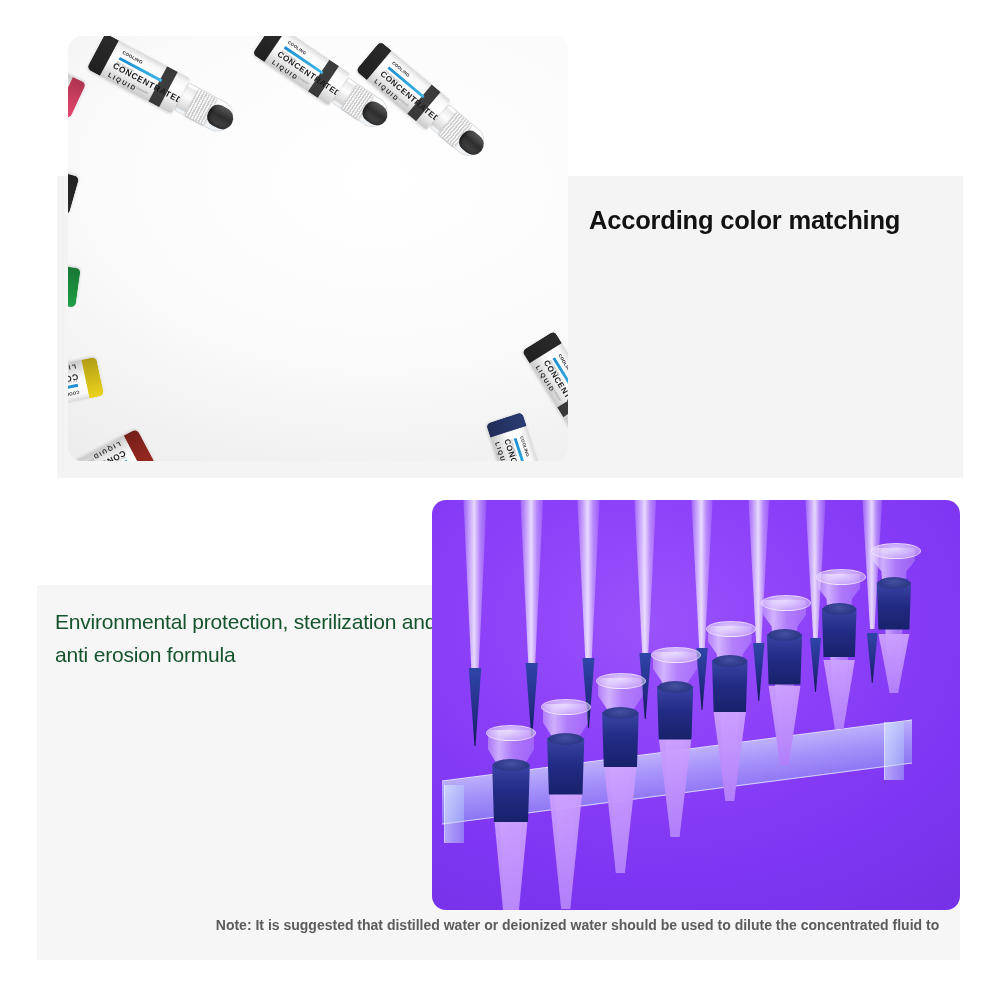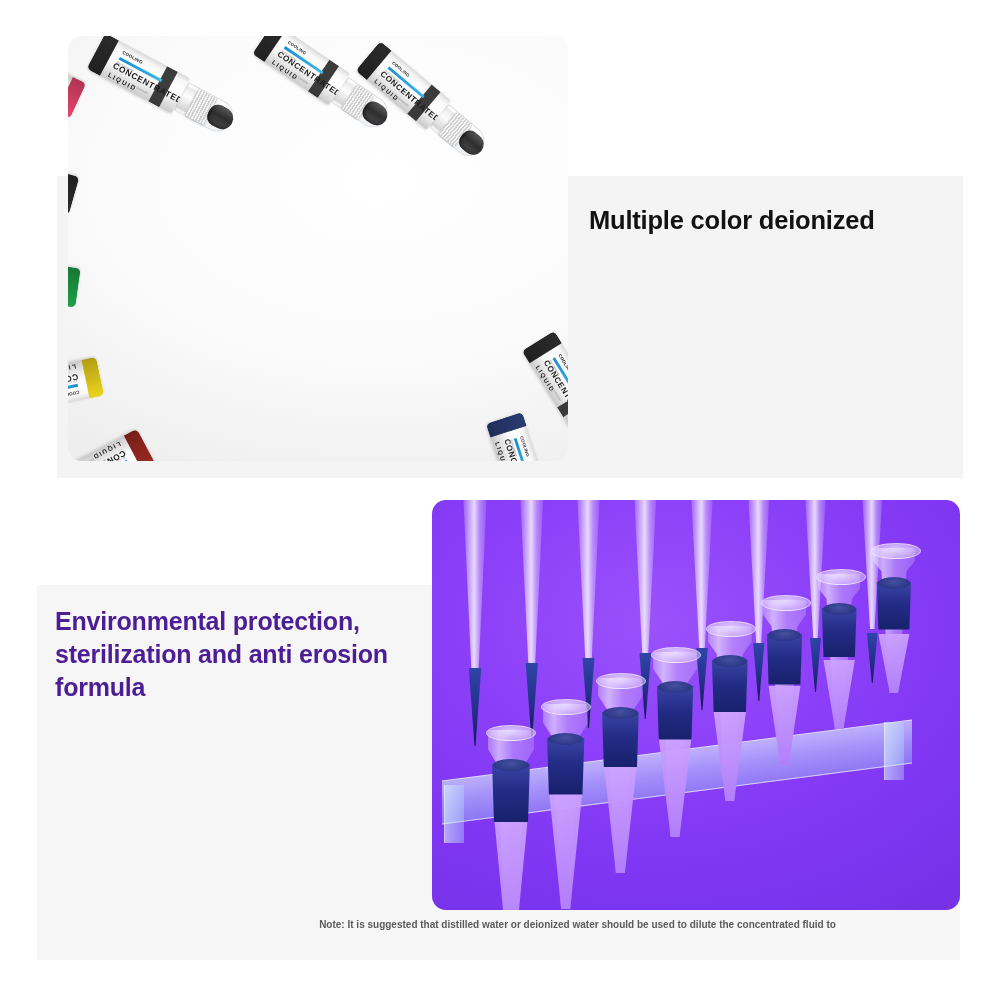--- a/index.html
+++ b/index.html
@@ -91,21 +91,21 @@
     font-size: 25.5px; font-weight: 700; color: #121212; letter-spacing: -.2px;
     line-height: 1.15;
   }
   .para1 {
     margin-top: 18px; font-size: 16.5px; line-height: 30.5px; color: #6e6e6e;
   }
 
   
   .s2-text { position: absolute; left: 55px; top: 605px; width: 385px; }
   .head2 {
-    font-size: 25px; font-weight: 700; color: #4c1d95; line-height: 33px;
+    font-size: 21px; font-weight: 400; color: #14532d; line-height: 33px;
     letter-spacing: -.2px;
   }
   .para2 { margin-top: 17px; font-size: 16.5px; line-height: 30px; color: #6e6e6e; }
 
   
   .photo-tubes {
     position: absolute; left: 432px; top: 500px; width: 528px; height: 410px;
     border-radius: 14px; overflow: hidden;
     background: radial-gradient(ellipse 100% 95% at 42% 30%,
         #9a52fb 0%, #8b3ff8 36%, #7e36f2 66%, #7330e2 100%);
@@ -161,21 +161,21 @@
   }
   .rack-leg {
     position:absolute; width:20px; height:58px;
     background: linear-gradient(to right, rgba(215,240,255,.60), rgba(180,215,250,.40));
     border-left:1px solid rgba(255,255,255,.55);
   }
 
   
   .note {
     position: absolute; left: 190px; top: 916px; width: 775px;
-    font-size: 10px; line-height: 18.5px; color: #5b5b5b;
+    font-size: 14px; line-height: 18.5px; color: #5b5b5b;
     text-align: center; font-weight: 600;
   }
   .note .l2 { display:block; }
 </style>
 </head>
 <body>
 
 <div id="page">
 
   <div class="band-top"></div>
@@ -284,21 +284,21 @@
           <div class="b-blueline"></div>
           <div class="b-sub">For Computer</div>
           <div class="b-title">CONCENTRATED</div>
           <div class="b-title2">LIQUID</div>
           <div class="b-tiny">For Computer</div>
         </div>
       </div>
     </div>
 
   <div class="s1-text">
-    <div class="head1">Multiple color deionized</div>
+    <div class="head1">According color matching</div>
   </div>
 
   <div class="s2-text">
     <div class="head2">Environmental protection, sterilization and anti erosion formula</div>
   </div>
 
   <div class="photo-tubes" id="tubes-stage">
       <div class="pipette" style="left: 30px; height: 200px; width: 26px;">
         <div class="pip-tube"></div>
         <div class="pip-fluid" style="background:linear-gradient(to bottom,#2f45a8,#232c86 60%,#111b52);height:78px"></div>

